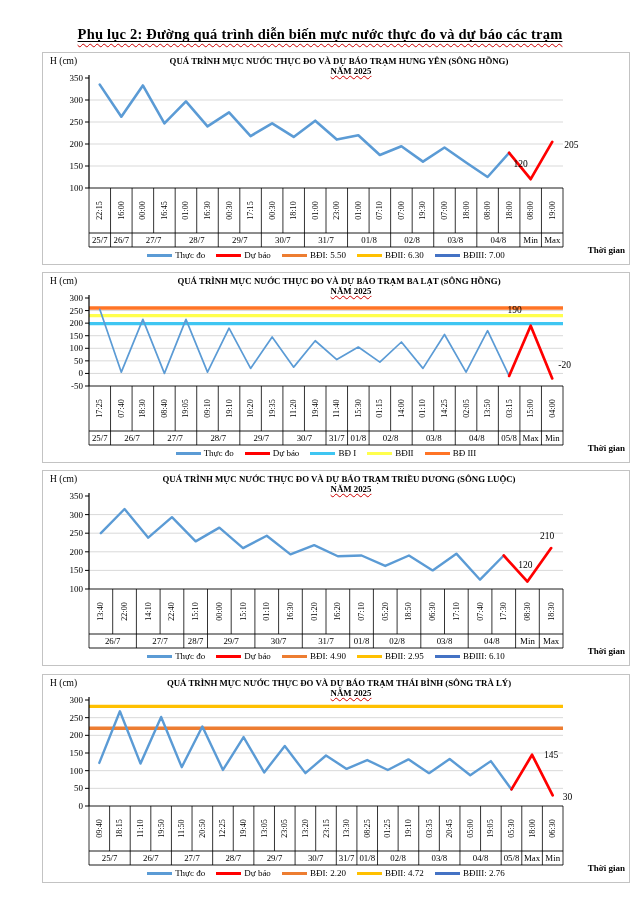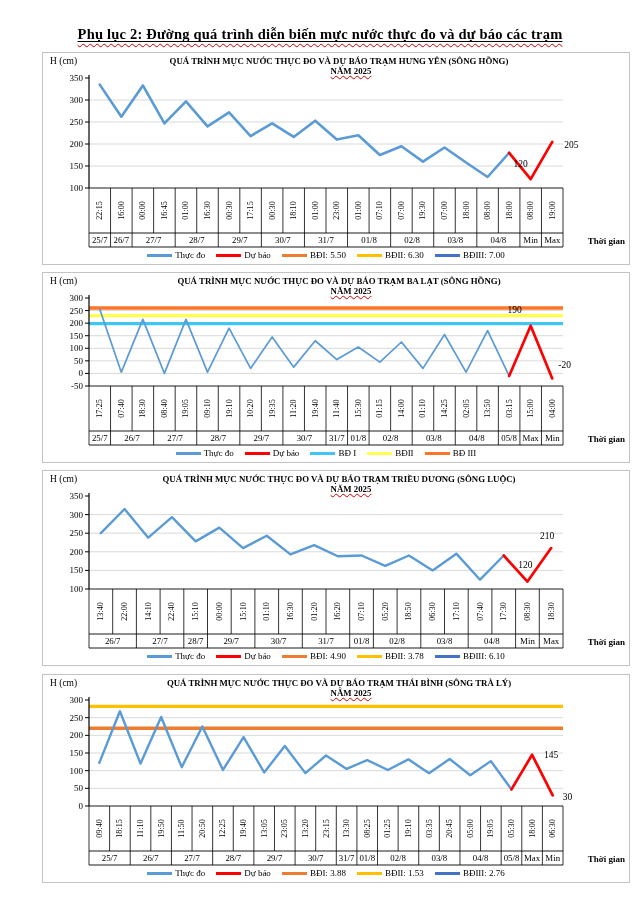--- a/index.html
+++ b/index.html
@@ -11,21 +11,21 @@
   .chart-box{position:absolute;left:42px;width:588px;background:#fff;border:1px solid #c3c3c3;box-sizing:border-box;}
   .c-title{position:absolute;top:3px;left:3px;width:100%;text-align:center;font-weight:bold;
     font-size:8.8px;line-height:10px;white-space:nowrap;}
   .wavy{text-decoration:underline wavy #cc0000 1px;text-decoration-skip-ink:none;padding-left:24px;}
   .hlab{position:absolute;top:3px;left:7px;font-weight:normal;font-size:9.5px;}
   .csvg{position:absolute;top:20px;left:0;}
   .legend{position:absolute;left:46px;width:474px;bottom:2px;height:14px;display:flex;
     justify-content:center;gap:11px;font-size:9px;white-space:nowrap;}
   .lg-item{display:inline-flex;align-items:center;}
   .lg-swatch{display:inline-block;width:25px;height:3px;margin-right:3px;}
-  .tgian{position:absolute;right:4px;bottom:18px;font-size:9px;font-weight:bold;}
+  .tgian{position:absolute;right:4px;bottom:9px;font-size:9px;font-weight:bold;}
 </style>
 </head>
 <body>
 
 <div class="page-title"><span class="u-black"><span class="u-red">Phụ lục 2: Đường quá trình diễn biến mực nước thực đo và dự báo các trạm</span></span></div>
 
 <div id="charts">
     <div class="chart-box" style="top: 52px; height: 213px;">
       <div class="c-title">
         <div>QUÁ TRÌNH MỰC NƯỚC THỰC ĐO VÀ DỰ BÁO TRẠM HƯNG YÊN  (SÔNG HỒNG)</div>
@@ -423,21 +423,21 @@
         <span class="lg-item">
           <i class="lg-swatch" style="background: rgb(255, 0, 0);"></i>
           <span>Dự báo</span>
         </span>
         <span class="lg-item">
           <i class="lg-swatch" style="background: rgb(237, 125, 49);"></i>
           <span>BĐI: 4.90</span>
         </span>
         <span class="lg-item">
           <i class="lg-swatch" style="background: rgb(255, 192, 0);"></i>
-          <span>BĐII: 3.78</span>
+          <span>BĐII: 2.95</span>
         </span>
         <span class="lg-item">
           <i class="lg-swatch" style="background: rgb(68, 114, 196);"></i>
           <span>BĐIII: 6.10</span>
         </span>
       </div>
       <div class="tgian">Thời gian</div>
     </div>
     <div class="chart-box" style="top: 674px; height: 209px;">
       <div class="c-title">
@@ -564,25 +564,25 @@
         <span class="lg-item">
           <i class="lg-swatch" style="background: rgb(91, 155, 213);"></i>
           <span>Thực đo</span>
         </span>
         <span class="lg-item">
           <i class="lg-swatch" style="background: rgb(255, 0, 0);"></i>
           <span>Dự báo</span>
         </span>
         <span class="lg-item">
           <i class="lg-swatch" style="background: rgb(237, 125, 49);"></i>
-          <span>BĐI: 3.88</span>
+          <span>BĐI: 2.20</span>
         </span>
         <span class="lg-item">
           <i class="lg-swatch" style="background: rgb(255, 192, 0);"></i>
-          <span>BĐII: 1.53</span>
+          <span>BĐII: 4.72</span>
         </span>
         <span class="lg-item">
           <i class="lg-swatch" style="background: rgb(68, 114, 196);"></i>
           <span>BĐIII: 2.76</span>
         </span>
       </div>
       <div class="tgian">Thời gian</div>
     </div>
   </div>
 

